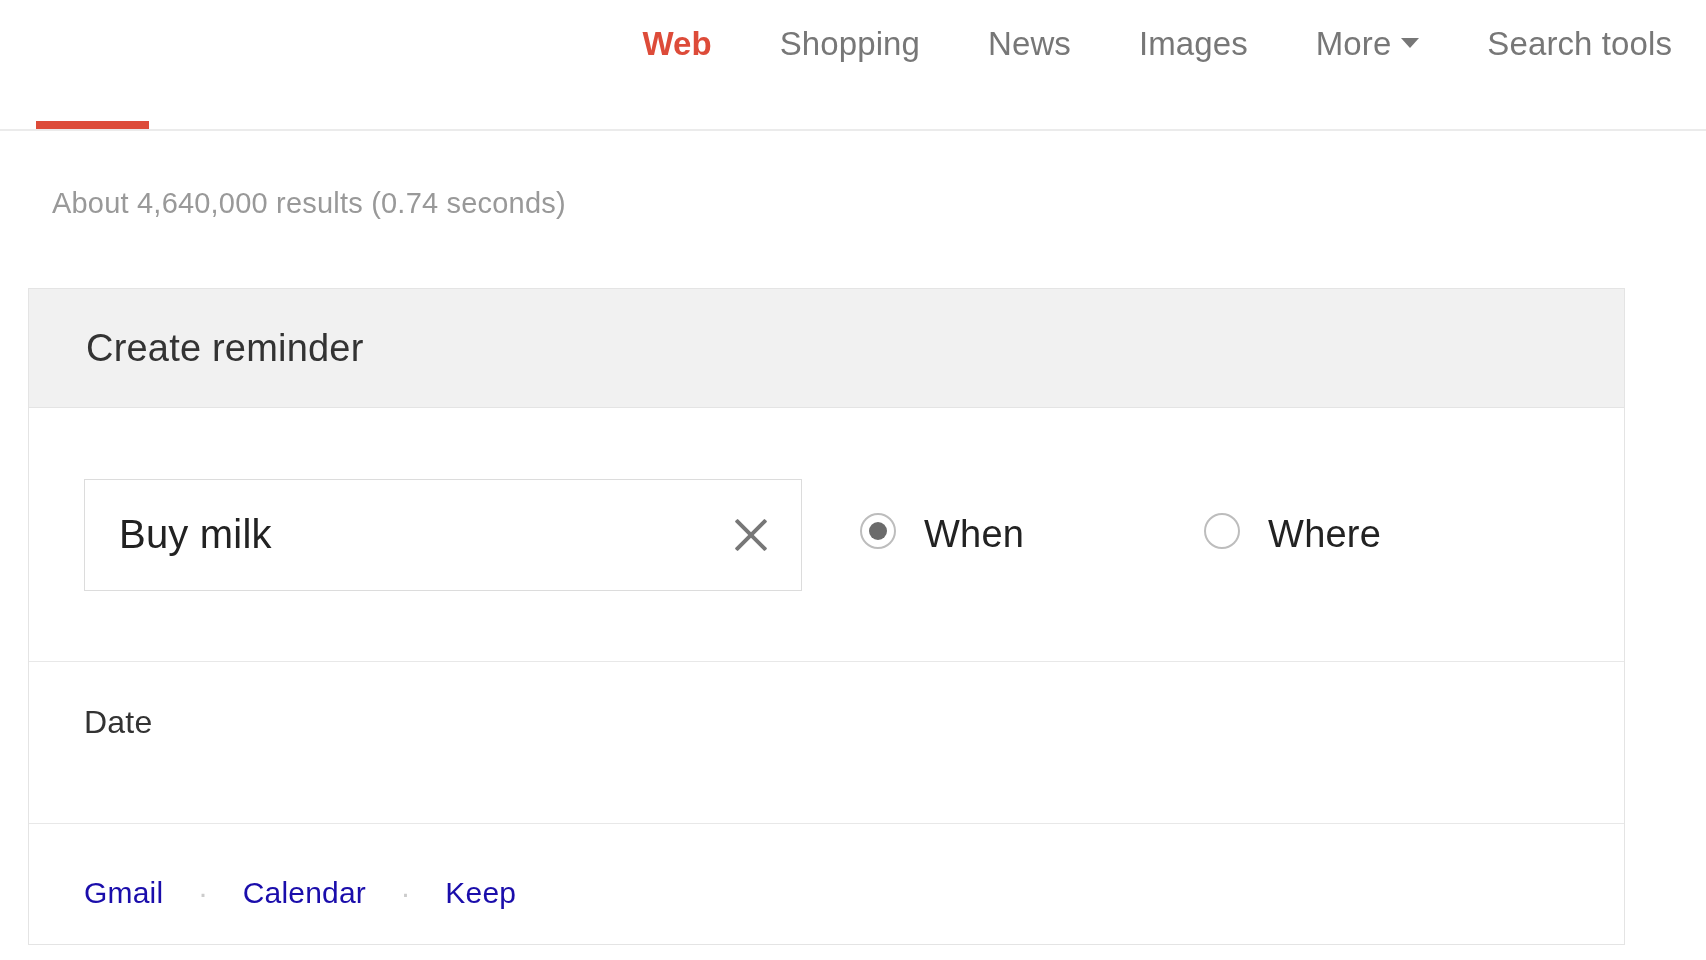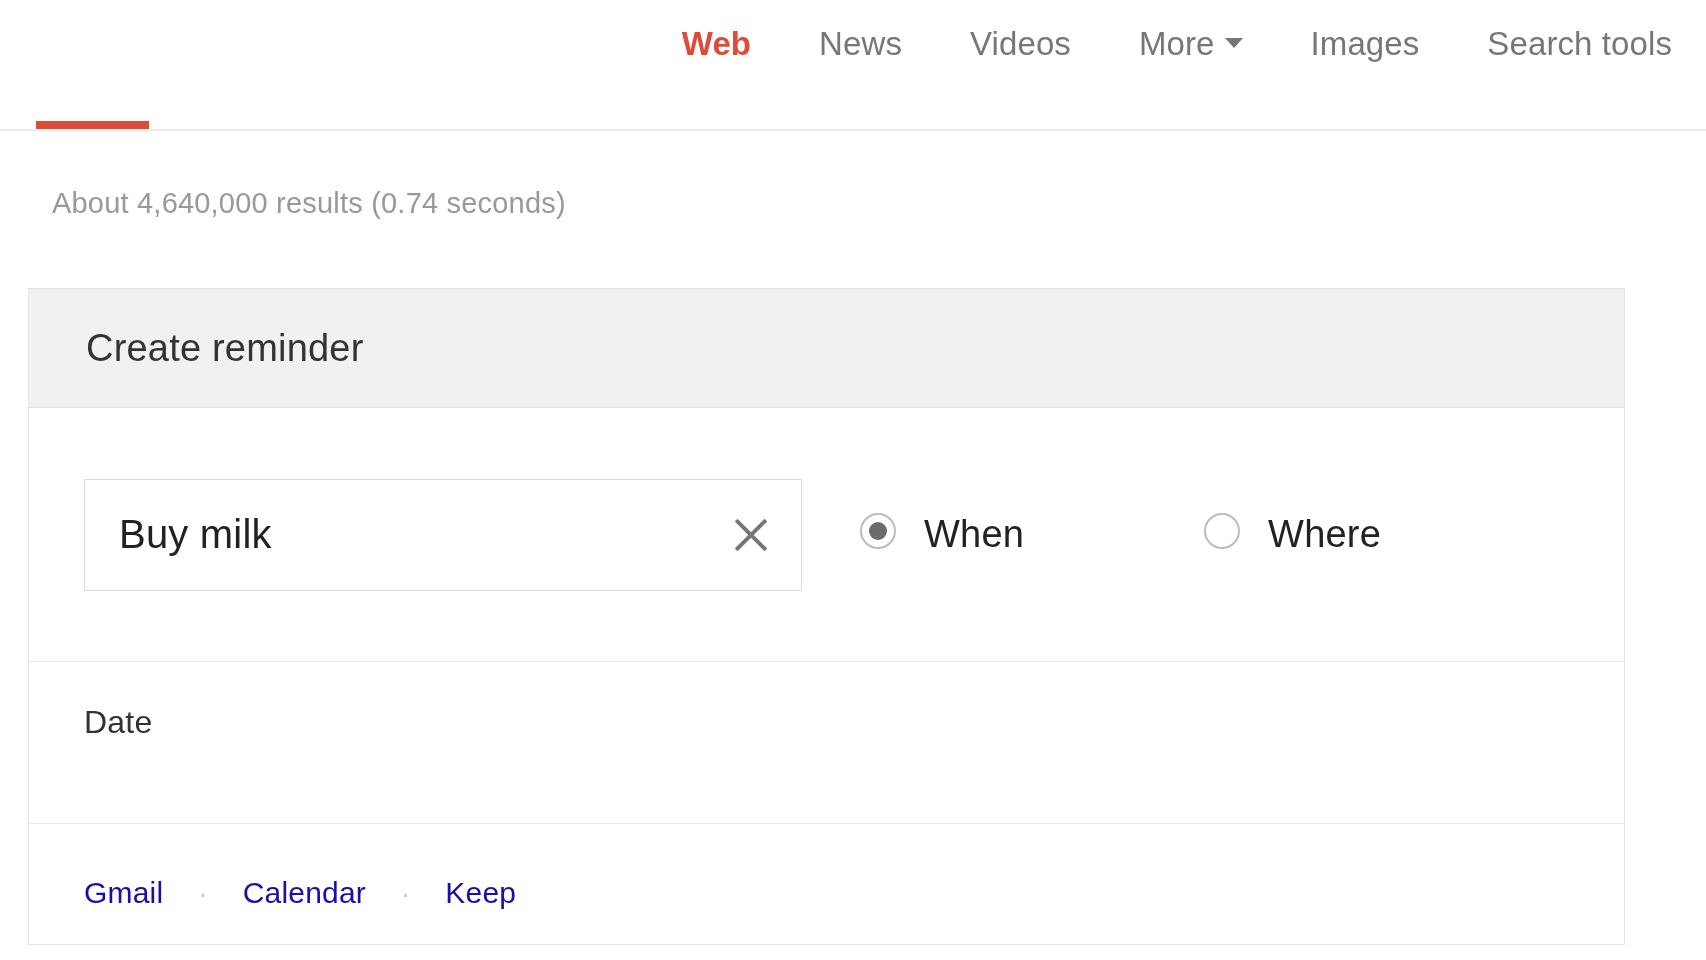--- a/index.html
+++ b/index.html
@@ -260,35 +260,35 @@
 </head>
 <body>
 
 <div class="nav-bar">
   <div class="nav-tabs">
 
     <div class="nav-tab active">
       <span>Web</span>
     </div>
 
+    <div class="nav-tab">
+      <span>Shopping</span>
+    </div>
 
     <div class="nav-tab">
       <span>News</span>
     </div>
 
-    <div class="nav-tab">
-      <span>Videos</span>
+
+    <div class="nav-tab">
+      <span>Images</span>
     </div>
 
     <div class="nav-tab">
       <span>More</span><span class="caret"></span>
-    </div>
-
-    <div class="nav-tab">
-      <span>Images</span>
     </div>
 
     <div class="nav-tab">
       <span>Search tools</span>
     </div>
 
   </div>
   <div class="active-underline"></div>
 </div>
 

